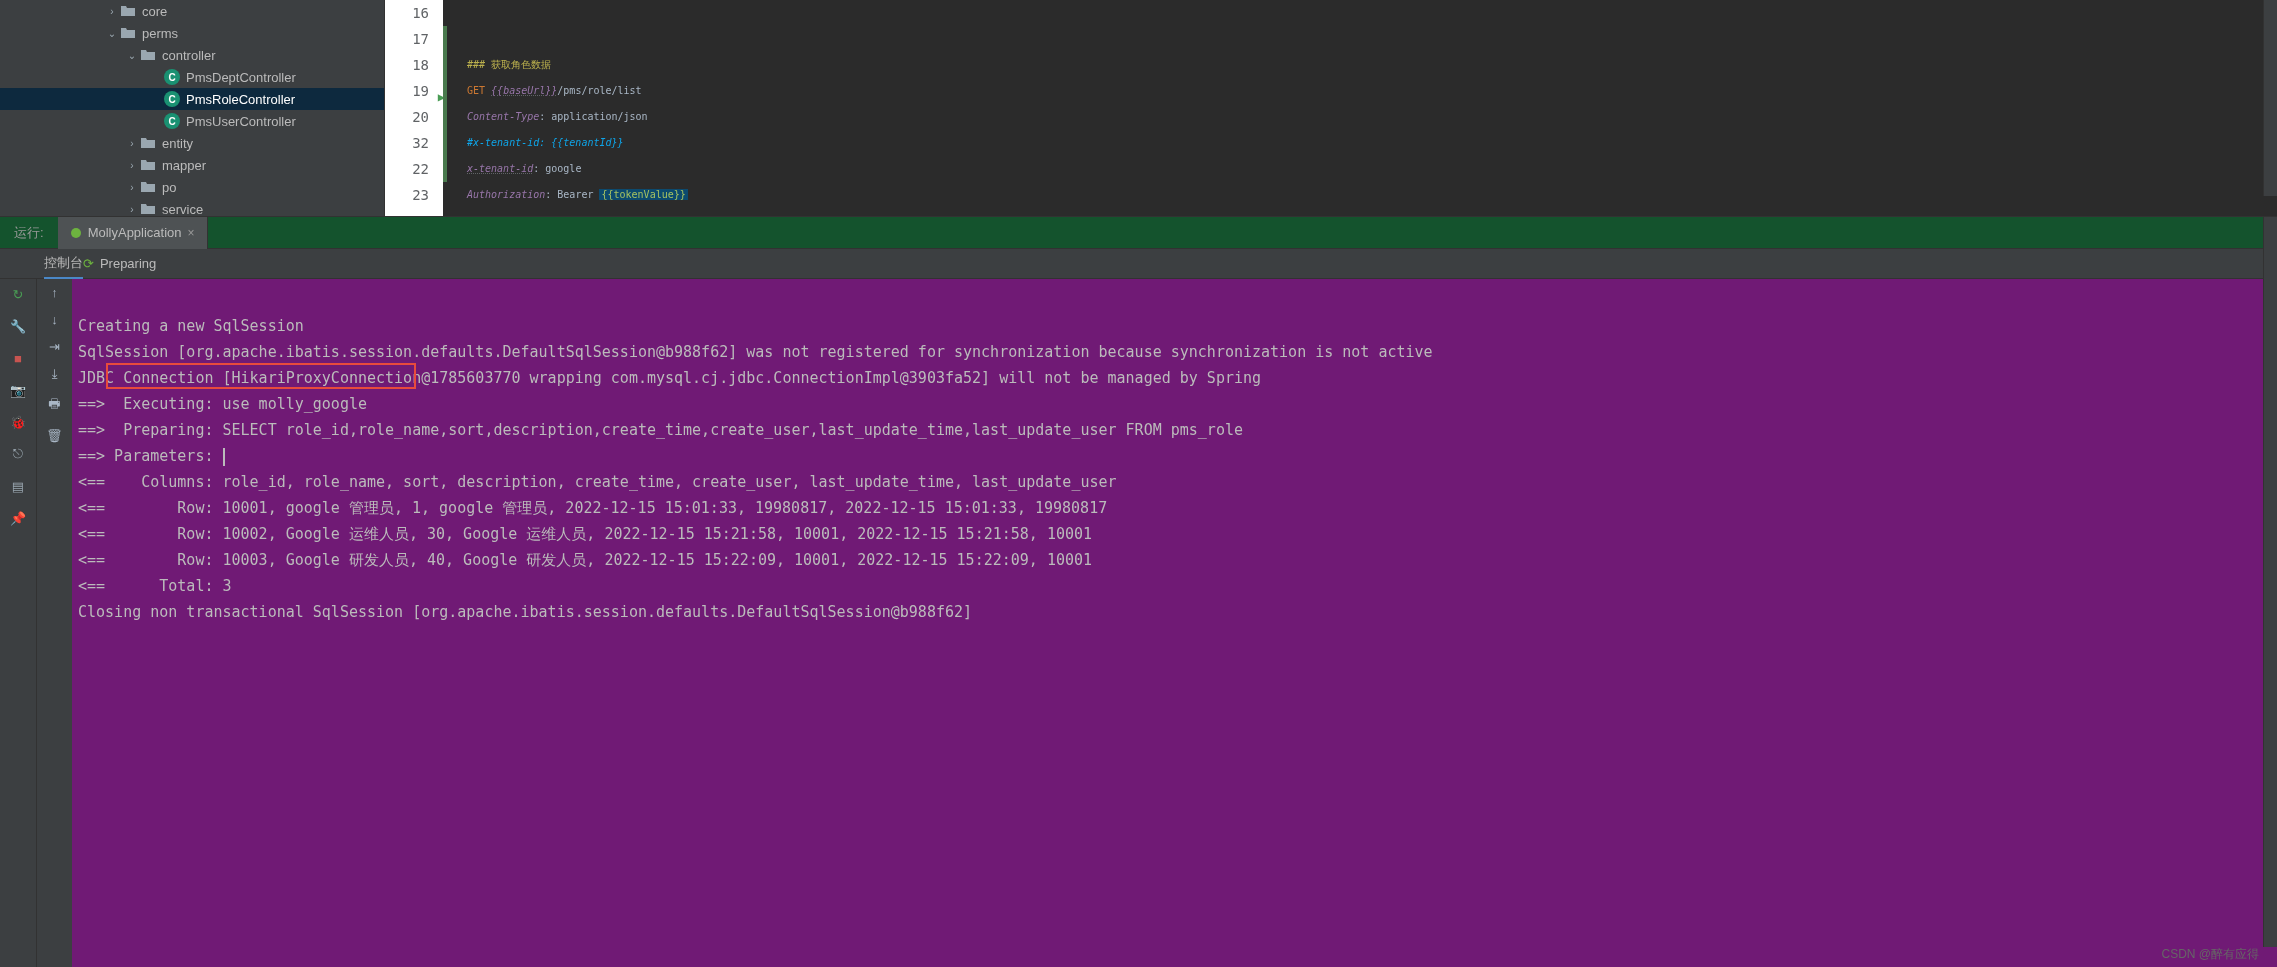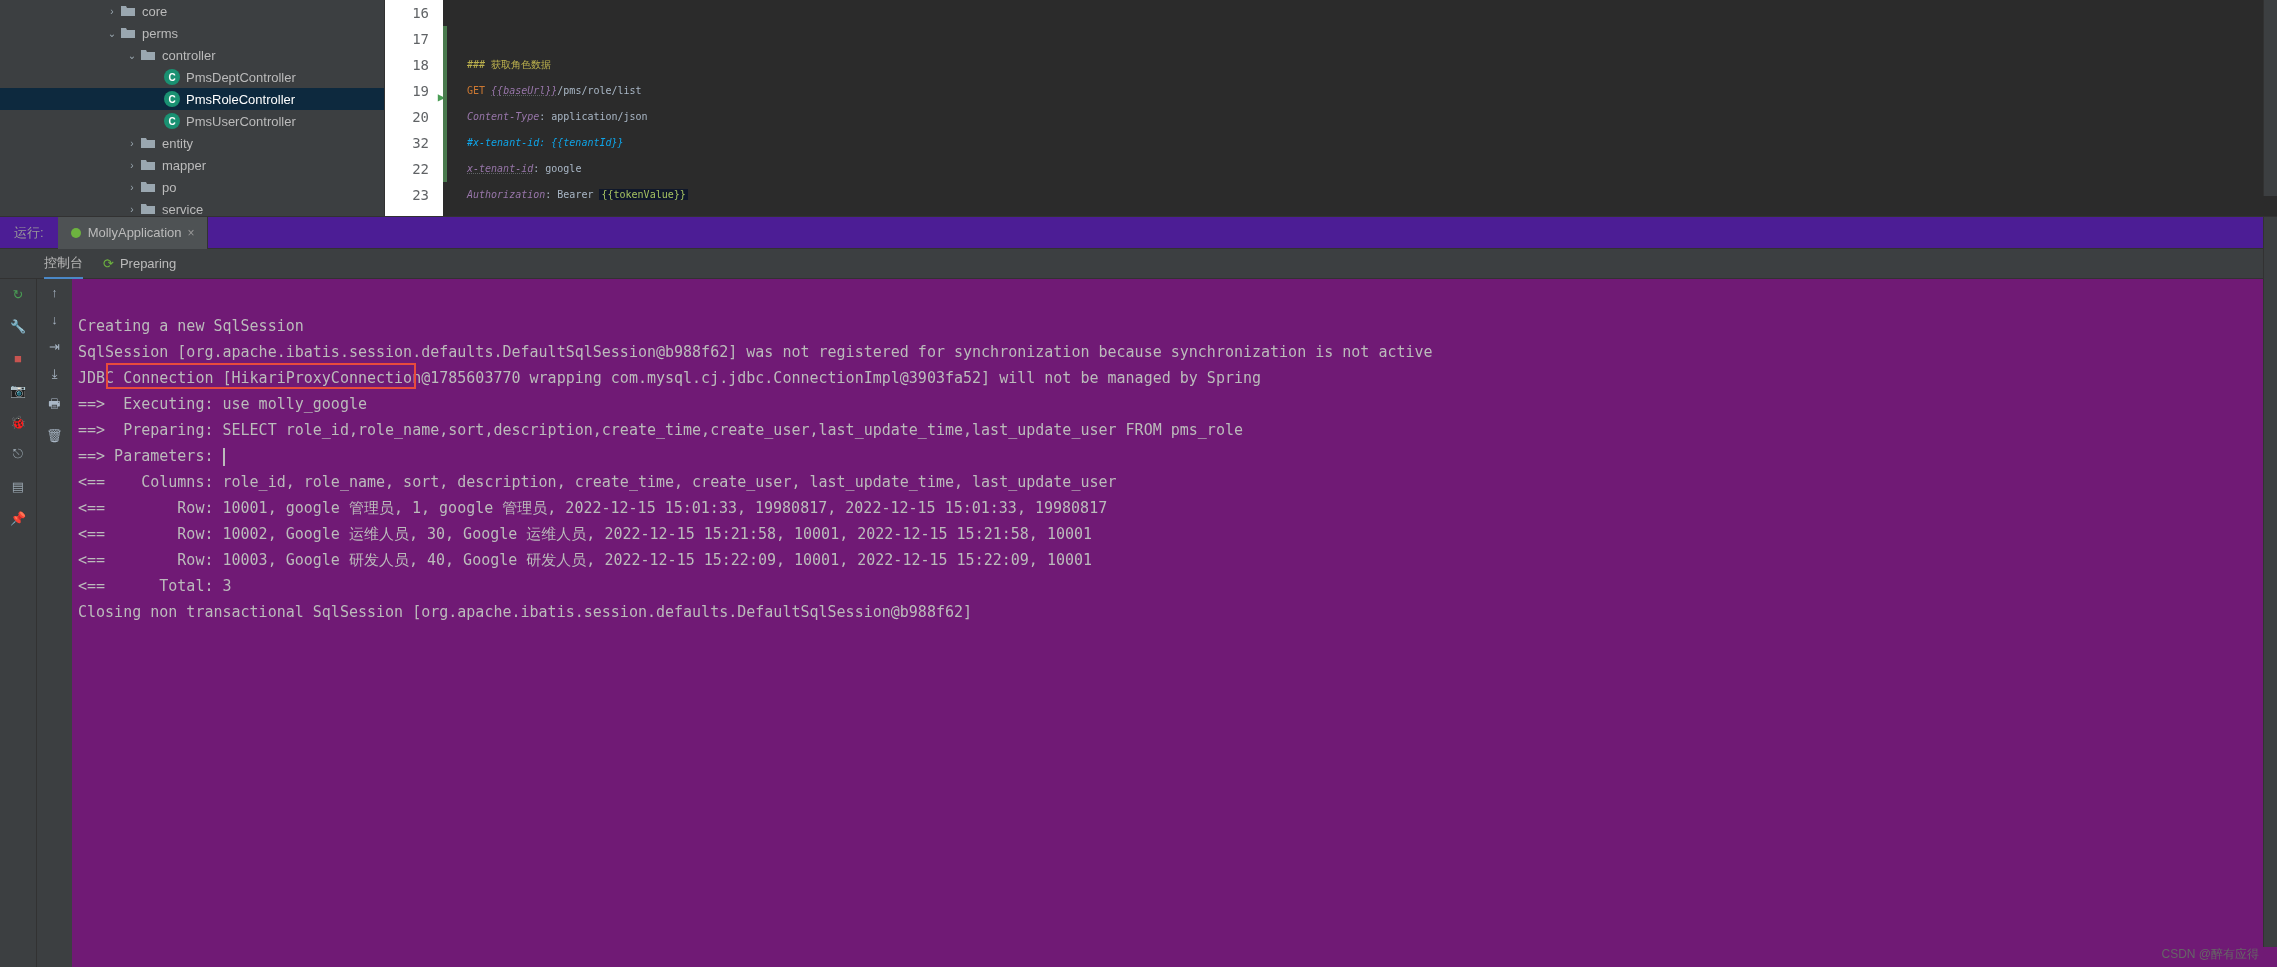--- a/index.html
+++ b/index.html
@@ -18,30 +18,30 @@
   .gutter .ln{height:26px;position:relative;}
   .run-tri{position:absolute;right:-16px;top:6px;color:#499c54;font-size:12px;}
   .code{flex:1;padding-left:24px;font-family:Consolas,monospace;font-size:10px;line-height:26px;position:relative;}
   .code .line{height:26px;white-space:pre;}
   .c-comment{color:#bbb04d;}
   .c-method{color:#cc7832;}
   .c-var{color:#9876aa;font-style:italic;}
   .c-header{color:#9876aa;font-style:italic;}
   .c-disabled{color:#0ea5e9;font-style:italic;}
   .c-text{color:#a9b7c6;}
-  .c-token{background:#0f172a;color:#a5c261;padding:0 2px;}
+  .c-token{background:#0c4a6e;color:#a5c261;padding:0 2px;}
   .change-bar{position:absolute;left:0;top:26px;width:4px;height:156px;background:#4a7a4e;}
   .underline-wavy{text-decoration:underline dotted #606366;text-align:right;}
   .bottom{position:absolute;top:216px;left:0;right:0;bottom:0;background:#2b2b2b;border-top:1px solid #323232;display:flex;flex-direction:column;}
-  .tabstrip{height:32px;background:#4c1d95;display:flex;align-items:center;border-bottom:1px solid #323232;}
+  .tabstrip{height:32px;background:#14532d;display:flex;align-items:center;border-bottom:1px solid #323232;}
   .run-label{color:#999;padding:0 14px;font-size:13px;}
   .run-tab{height:32px;display:flex;align-items:center;padding:0 12px;background:#4e5254;color:#bbb;border-right:1px solid #323232;gap:6px;}
   .run-tab .dot{width:12px;height:12px;}
   .run-tab .close{color:#999;font-size:12px;}
-  .subtabs{height:30px;background:#3c3f41;display:flex;align-items:center;padding-left:44px;gap:20px;border-bottom:1px solid #323232;}
+  .subtabs{height:30px;background:#3c3f41;display:flex;align-items:center;padding-left:44px;border-bottom:1px solid #323232;}
   .subtab{color:#bbb;display:flex;align-items:center;gap:6px;height:30px;}
   .subtab.active{border-bottom:2px solid #4a88c7;}
   .content-row{flex:1;display:flex;overflow:hidden;}
   .left-toolbar{width:36px;background:#3c3f41;display:flex;flex-direction:column;align-items:center;padding-top:6px;gap:14px;}
   .left-toolbar .ico{width:18px;height:18px;display:flex;align-items:center;justify-content:center;color:#9aa7b0;cursor:pointer;}
   .sec-toolbar{width:36px;background:#3c3f41;display:flex;flex-direction:column;align-items:center;padding-top:6px;gap:12px;border-left:1px solid #323232;}
   .console{flex:1;background:#701a75;font-family:Consolas,monospace;font-size:15px;line-height:26px;padding:8px 6px;color:#bbb;white-space:pre;overflow:hidden;position:relative;}
   .hl-box{position:absolute;border:2px solid #e84b3c;pointer-events:none;}
   .right-gutter{position:absolute;right:0;top:0;bottom:20px;width:14px;background:#3c3f41;border-left:1px solid #323232;}
   .watermark{position:absolute;right:18px;bottom:4px;color:#666;font-size:12px;}

